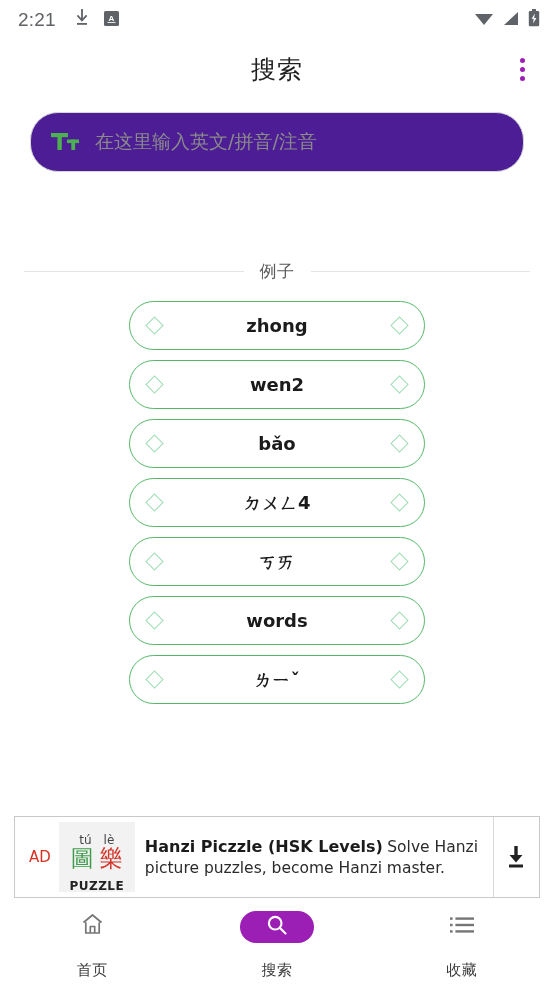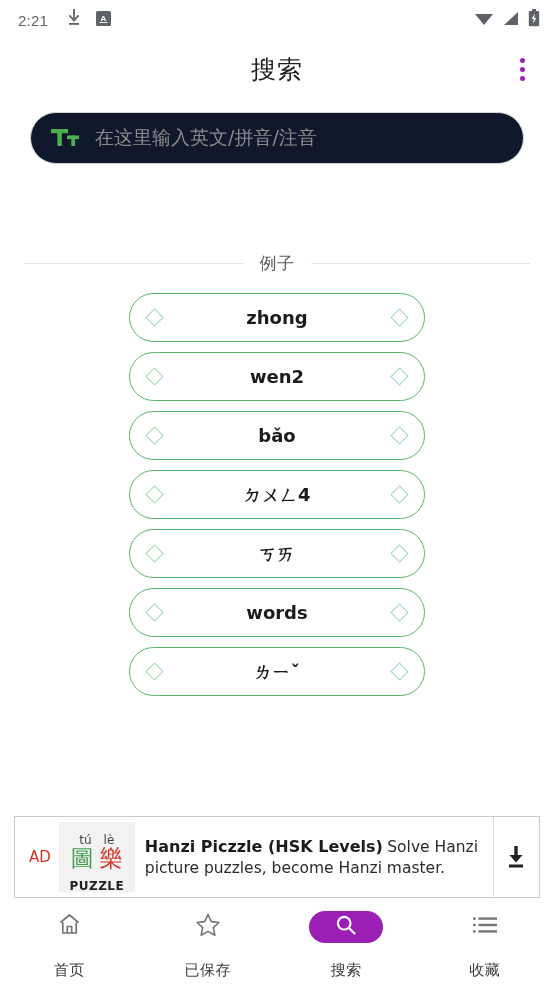--- a/index.html
+++ b/index.html
@@ -24,21 +24,21 @@
   
   .status-bar {
     height: 40px;
     flex: 0 0 40px;
     display: flex;
     align-items: center;
     padding: 0 14px 0 18px;
     color: #5f6368;
   }
   .status-clock {
-    font-size: 15px;
+    font-size: 19px;
     letter-spacing: .2px;
     color: #5f6368;
     font-family: "Liberation Sans", sans-serif;
   }
   .status-left-icons {
     display: flex;
     align-items: center;
     gap: 14px;
     margin-left: 18px;
   }
@@ -86,27 +86,27 @@
     border-radius: 50%;
     background: #9c1fb5;
   }
 
   
   .search-wrap {
     padding: 14px 30px 0 30px;
     flex: 0 0 auto;
   }
   .search-box {
-    height: 52px;
+    height: 60px;
     border: 1.4px solid #d6d6d6;
     border-radius: 28px;
     display: flex;
     align-items: center;
     padding: 0 20px;
-    background: #0f172a;
+    background: #4c1d95;
     cursor: text;
   }
   .tt-icon {
     flex: 0 0 auto;
     width: 30px;
     height: 24px;
     margin-right: 14px;
     position: relative;
   }
   .search-input-text {
@@ -445,30 +445,20 @@
           <svg width="25" height="25" viewBox="0 0 25 25">
             <path d="M3.5 10.5 L12.5 3 L21.5 10.5" stroke="#757575" stroke-width="1.7" fill="none" stroke-linejoin="round"></path>
             <path d="M5.8 10.2 L5.8 21 L19.2 21 L19.2 10.2" stroke="#757575" stroke-width="1.7" fill="none" stroke-linejoin="round"></path>
             <path d="M10.3 21 L10.3 14.5 L14.7 14.5 L14.7 21" stroke="#757575" stroke-width="1.7" fill="none" stroke-linejoin="round"></path>
           </svg>
         </span>
       </span>
       <span class="nav-label">首页</span>
     </div>
 
-    <div class="nav-item">
-      <span class="nav-icon-box">
-        <span>
-          <svg width="26" height="26" viewBox="0 0 26 26">
-            <path d="M13 2.5 L16.3 9.6 L24 10.5 L18.3 15.7 L19.9 23.3 L13 19.4 L6.1 23.3 L7.7 15.7 L2 10.5 L9.7 9.6 Z" stroke="#757575" stroke-width="1.6" fill="none" stroke-linejoin="round"></path>
-          </svg>
-        </span>
-      </span>
-      <span class="nav-label">已保存</span>
-    </div>
 
     <div class="nav-item active">
       <span class="nav-icon-box">
         <span>
           <svg width="24" height="24" viewBox="0 0 24 24">
             <circle cx="10.2" cy="10.2" r="6.3" stroke="#ffffff" stroke-width="2.1" fill="none"></circle>
             <path d="M15 15 L20.5 20.5" stroke="#ffffff" stroke-width="2.1" stroke-linecap="round"></path>
           </svg>
         </span>
       </span>

